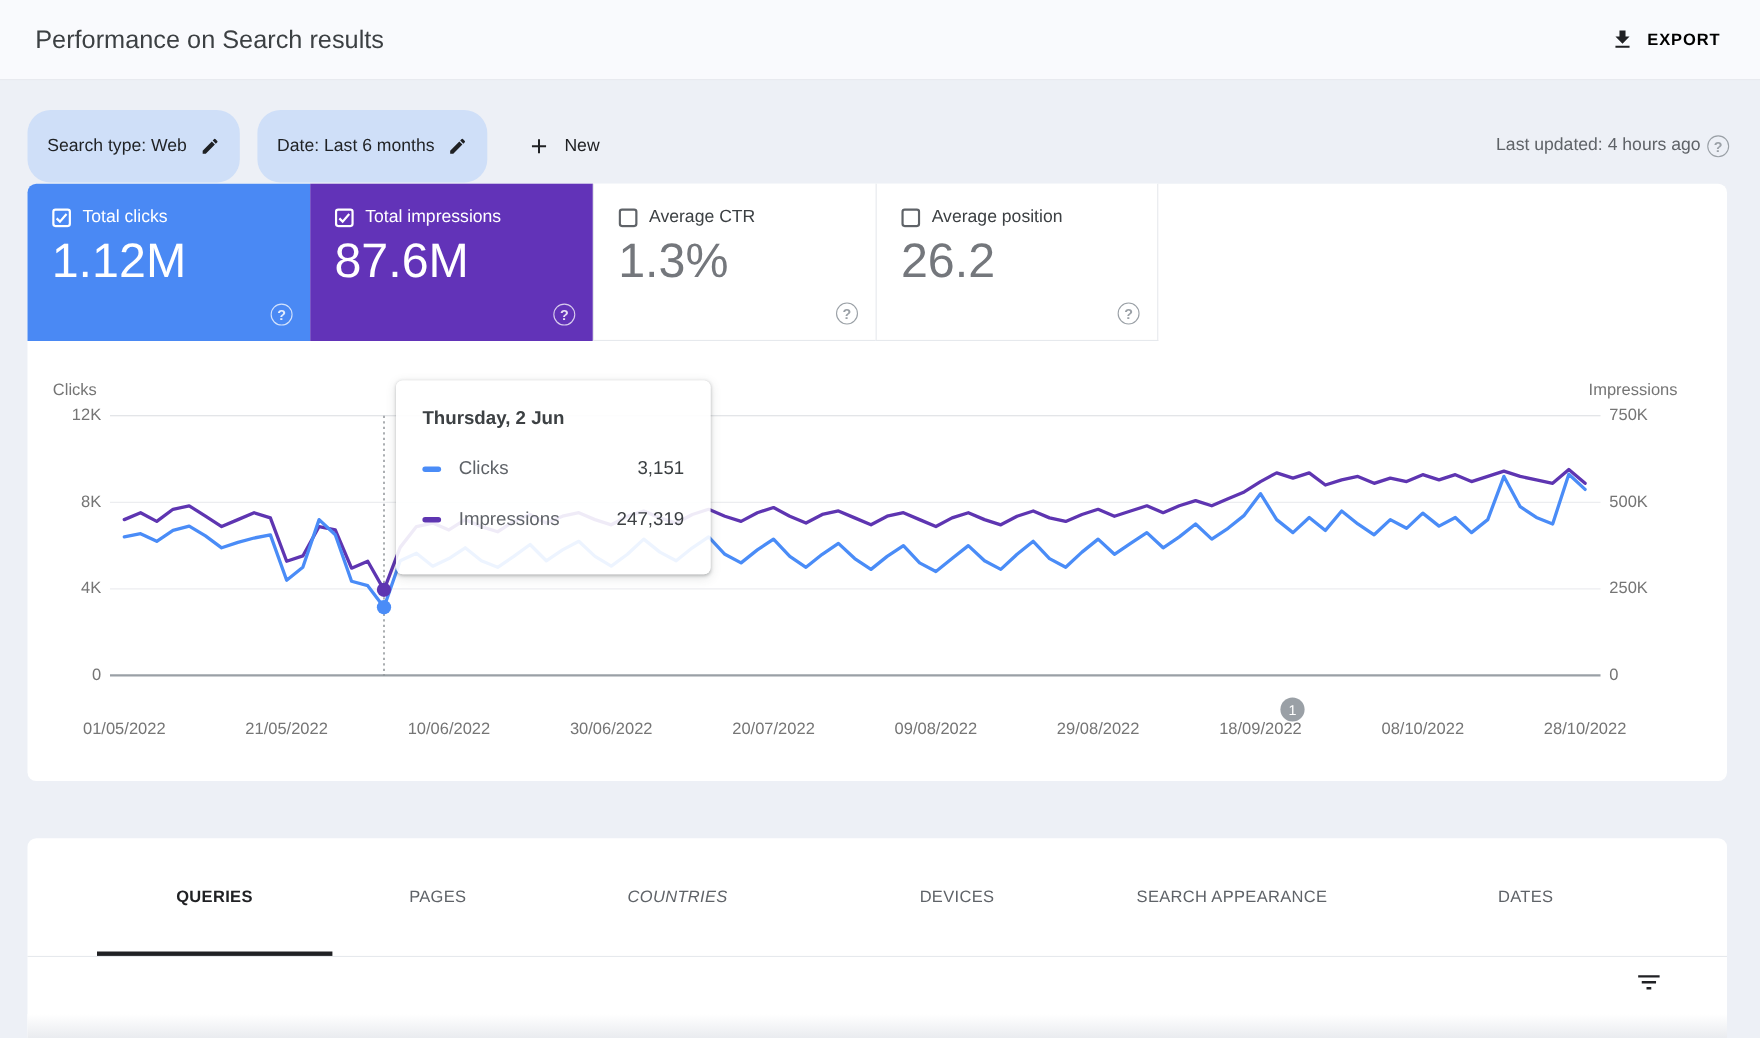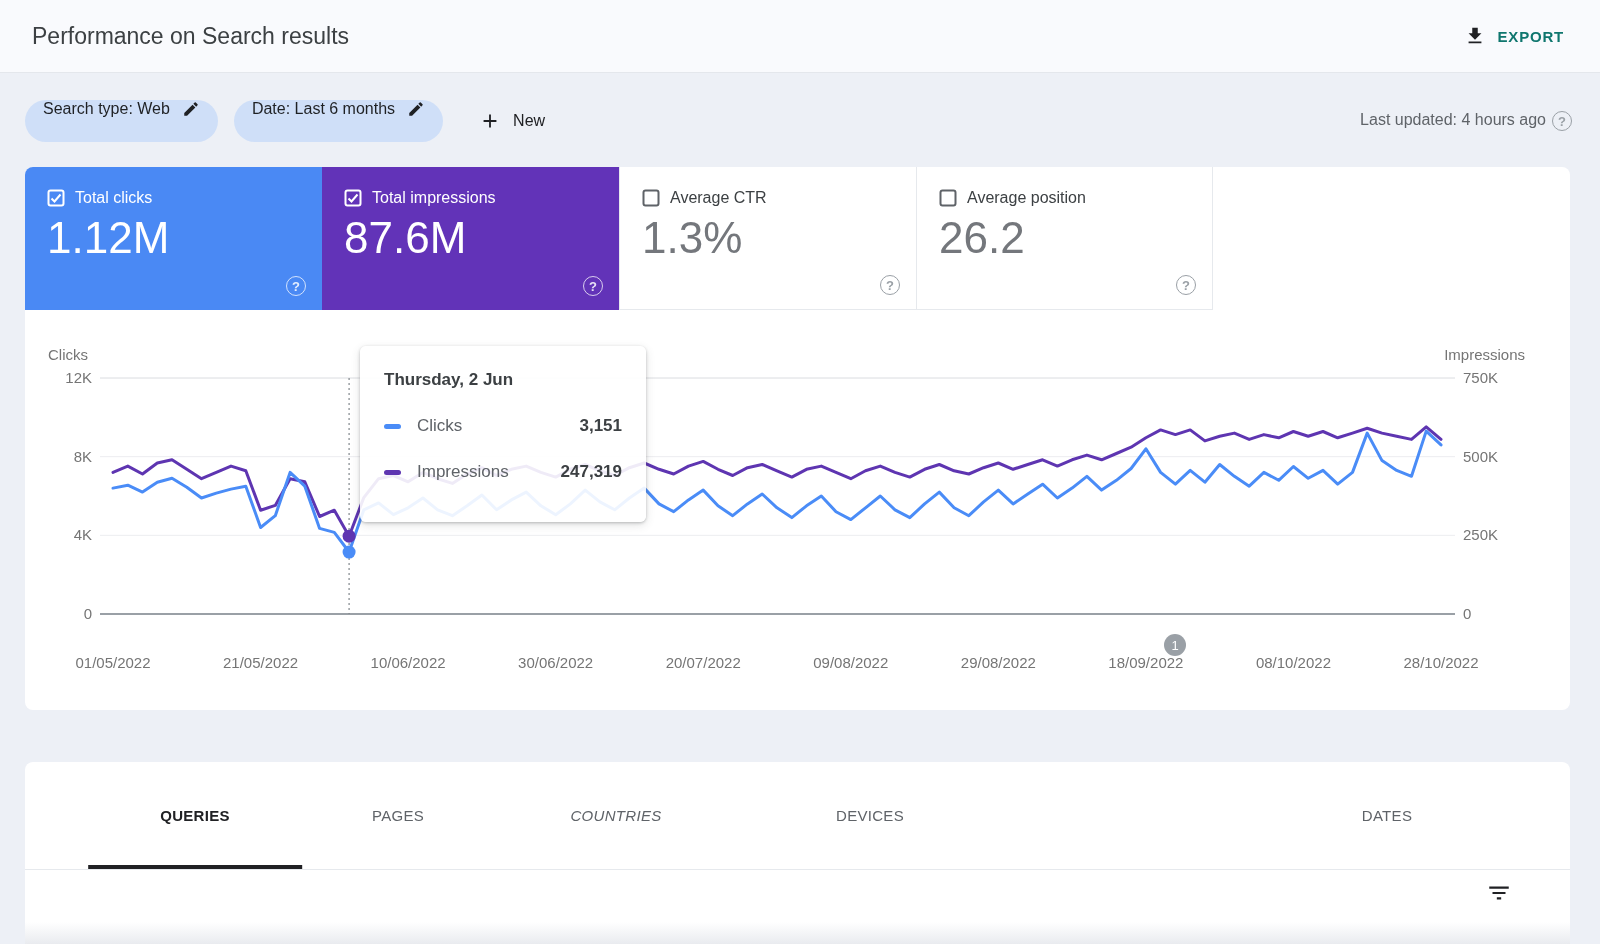--- a/index.html
+++ b/index.html
@@ -4,41 +4,41 @@
 <style>
   html,body{margin:0;padding:0;}
   .page{position:relative;width:1600px;height:944px;background:#edf0f6;overflow:hidden;
         font-family:"Liberation Sans",sans-serif;color:#3c4043;}
 
   
   .topbar{height:73px;background:#f9fafd;border-bottom:1px solid #e4e7ec;
           display:flex;align-items:center;padding:0 32px;box-sizing:border-box;}
   .topbar h1{font-size:23px;font-weight:400;color:#3c4043;margin:0;flex:1;}
   .export-btn{display:flex;align-items:center;gap:12px;background:none;border:none;cursor:pointer;
-              font-family:inherit;font-size:15px;font-weight:700;letter-spacing:.8px;color:#0f766e;padding:6px 4px;}
+              font-family:inherit;font-size:15px;font-weight:700;letter-spacing:.8px;color:#000000;padding:6px 4px;}
   .export-btn svg{fill:#202124;}
 
   
   .filter-row{display:flex;align-items:center;padding:27px 28px 0 25px;}
-  .chip{display:inline-flex;align-items:flex-start;gap:12px;height:42px;padding:0 18px;border-radius:21px;
+  .chip{display:inline-flex;align-items:center;gap:12px;height:42px;padding:12px 18px;border-radius:21px;
         background:#cfdff8;font-size:16px;color:#1f2124;cursor:pointer;}
   .chip + .chip{margin-left:16px;}
   .chip svg{fill:#1f2124;}
   .new-btn{display:flex;align-items:center;gap:12px;margin-left:30px;background:none;border:none;cursor:pointer;
            font-family:inherit;font-size:16px;font-weight:500;color:#202124;}
   .new-btn svg{fill:#202124;}
   .spacer{flex:1;}
   .last-updated{display:flex;align-items:flex-start;gap:6px;font-size:16px;color:#5f6368;}
   .help-circle{width:20px;height:20px;border:1.5px solid #9aa0a6;border-radius:50%;color:#9aa0a6;
                display:inline-flex;align-items:center;justify-content:center;font-size:13px;font-weight:700;box-sizing:border-box;}
 
   
   .main-card{position:absolute;left:25px;top:167px;width:1545px;height:543px;background:#fff;border-radius:8px;}
   .metric-row{display:flex;height:143px;}
-  .tile{position:relative;width:297px;box-sizing:border-box;padding:22px 0 0 22px;cursor:pointer;background:#fff;}
+  .tile{position:relative;width:257px;box-sizing:border-box;padding:22px 0 0 22px;cursor:pointer;background:#fff;}
   .tile .cb-row{display:flex;align-items:center;gap:10px;font-size:16px;}
   .tile .value{font-size:44px;line-height:50px;margin-top:6px;font-weight:400;}
   .tile .help-circle{position:absolute;right:16px;bottom:14px;}
   .tile-clicks{background:#4a89f4;color:#fff;border-top-left-radius:8px;}
   .tile-impr{background:#6233b8;color:#fff;}
   .tile-clicks .cb-row,.tile-impr .cb-row{color:#fff;}
   .tile-clicks .help-circle,.tile-impr .help-circle{border-color:rgba(255,255,255,.75);color:rgba(255,255,255,.85);}
   .tile-ctr,.tile-pos{border-bottom:1px solid #e6e9ed;}
   .tile-ctr{border-left:1px solid #e6e9ed;}
   .tile-pos{border-left:1px solid #e6e9ed;border-right:1px solid #e6e9ed;}
@@ -58,21 +58,21 @@
   .x-labels span{position:absolute;top:344px;transform:translateX(-50%);font-size:15px;color:#757575;white-space:nowrap;}
   .anno-badge{position:absolute;left:1139px;top:324px;width:22px;height:22px;border-radius:50%;
               background:#9aa0a6;color:#fff;font-size:13px;display:flex;align-items:center;justify-content:center;cursor:pointer;}
   
   .tooltip{position:absolute;left:335px;top:36px;width:286px;height:176px;box-sizing:border-box;
            background:rgba(255,255,255,.9);border-radius:6px;padding:24px;
            box-shadow:0 1px 3px rgba(60,64,67,.3),0 3px 10px rgba(60,64,67,.15);}
   .tooltip .tt-title{font-size:17px;font-weight:700;color:#3c4043;margin-bottom:22px;}
   .tt-row{display:flex;align-items:center;gap:16px;font-size:17px;color:#5f6368;height:28px;margin-bottom:18px;}
   .swatch{width:17px;height:5px;border-radius:3px;flex:none;}
-  .tt-val{margin-left:auto;color:#3c4043;font-weight:bold;}
+  .tt-val{margin-left:auto;color:#3c4043;}
 
   
   .tabs-card{position:absolute;left:25px;top:762px;width:1545px;height:182px;background:#fff;
              border-radius:8px 8px 0 0;}
   .tabs-row{position:relative;height:107px;border-bottom:1px solid #e6e9ed;}
   .tab{position:absolute;top:0;height:100%;display:flex;align-items:center;transform:translateX(-50%);
        font-size:15px;letter-spacing:.3px;color:#5f6368;cursor:pointer;white-space:nowrap;}
   .tab.active{color:#202124;font-weight:700;}
   .tab.active::after{content:"";position:absolute;left:50%;transform:translateX(-50%);bottom:0;
                      width:214px;height:4px;background:#202124;}
@@ -241,20 +241,21 @@
       </div>
     </div>
   </section>
 
   <section class="tabs-card">
     <div class="tabs-row">
       <span class="tab tab-1 active">QUERIES</span>
       <span class="tab tab-2">PAGES</span>
       <span class="tab tab-3">COUNTRIES</span>
       <span class="tab tab-4">DEVICES</span>
+      <span class="tab tab-5">SEARCH APPEARANCE</span>
       <span class="tab tab-6">DATES</span>
     </div>
     <div class="filter-bar">
       <svg class="flt" width="26" height="26" viewBox="0 0 24 24">
           <path d="M10 18h4v-2h-4v2zM3 6v2h18V6H3zm3 7h12v-2H6v2z"></path>
         </svg>
     </div>
   </section>
 </div>
 

